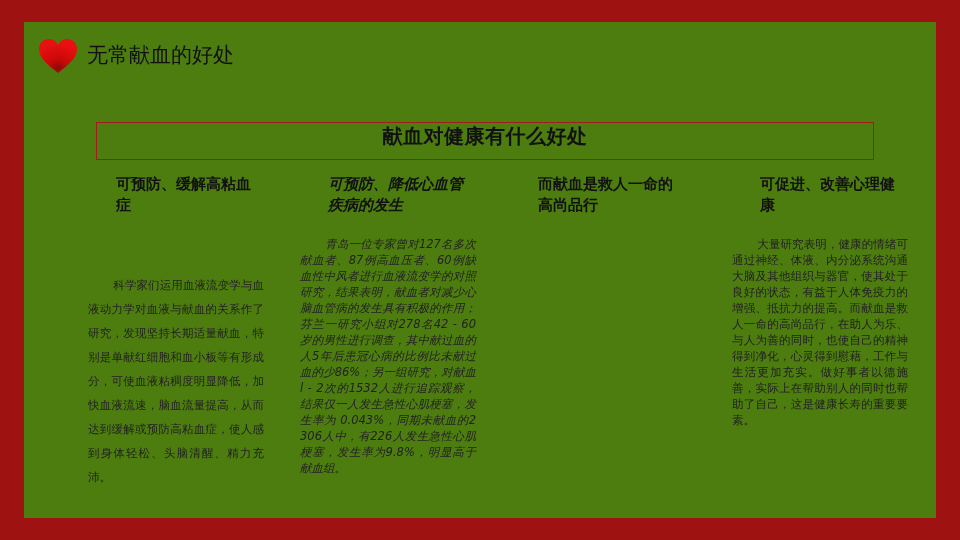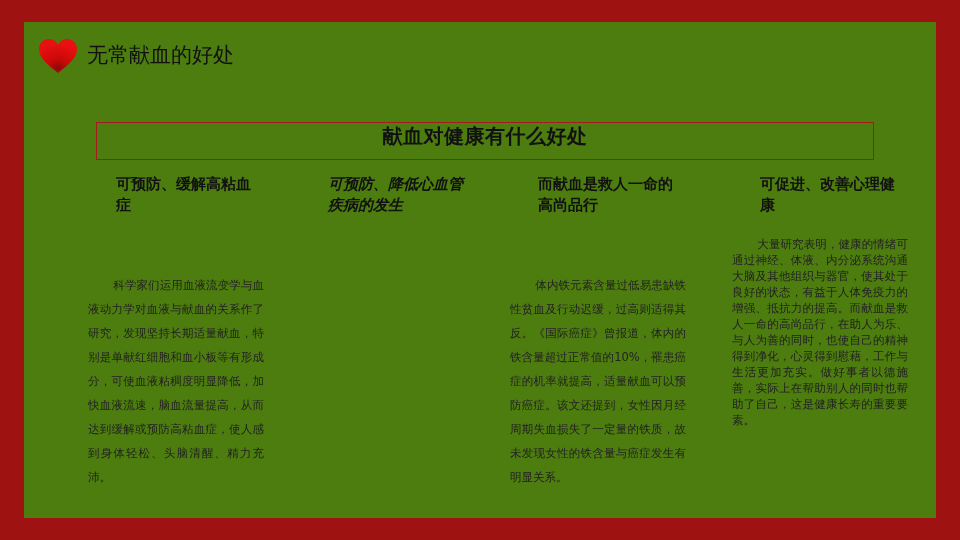--- a/index.html
+++ b/index.html
@@ -92,25 +92,25 @@
     <span class="banner-text">献血对健康有什么好处</span>
   </div>
 
   <div class="col c1">
     <div class="col-heading">可预防、缓解高粘血症</div>
     <div class="col-body loose">科学家们运用血液流变学与血液动力学对血液与献血的关系作了研究，发现坚持长期适量献血，特别是单献红细胞和血小板等有形成分，可使血液粘稠度明显降低，加快血液流速，脑血流量提高，从而达到缓解或预防高粘血症，使人感到身体轻松、头脑清醒、精力充沛。</div>
   </div>
 
   <div class="col c2">
     <div class="col-heading">可预防、降低心血管疾病的发生</div>
+    <div class="col-body tight">青岛一位专家曾对127名多次献血者、87例高血压者、60例缺血性中风者进行血液流变学的对照研究，结果表明，献血者对减少心脑血管病的发生具有积极的作用；芬兰一研究小组对278名42 - 60岁的男性进行调查，其中献过血的人5年后患冠心病的比例比未献过血的少86%；另一组研究，对献血l - 2次的1532人进行追踪观察，结果仅一人发生急性心肌梗塞，发生率为 0.043%，同期未献血的2306人中，有226人发生急性心肌梗塞，发生率为9.8%，明显高于献血组。</div>
   </div>
 
   <div class="col c3">
     <div class="col-heading">而献血是救人一命的高尚品行</div>
-    <div class="col-body loose">体内铁元素含量过低易患缺铁性贫血及行动迟缓，过高则适得其反。《国际癌症》曾报道，体内的铁含量超过正常值的10%，罹患癌症的机率就提高，适量献血可以预防癌症。该文还提到，女性因月经周期失血损失了一定量的铁质，故未发现女性的铁含量与癌症发生有明显关系。</div>
   </div>
 
   <div class="col c4">
     <div class="col-heading">可促进、改善心理健康</div>
     <div class="col-body tight">大量研究表明，健康的情绪可通过神经、体液、内分泌系统沟通大脑及其他组织与器官，使其处于良好的状态，有益于人体免疫力的增强、抵抗力的提高。而献血是救人一命的高尚品行，在助人为乐、与人为善的同时，也使自己的精神得到净化，心灵得到慰藉，工作与生活更加充实。做好事者以德施善，实际上在帮助别人的同时也帮助了自己，这是健康长寿的重要要素。</div>
   </div>
 
 </div>
 
 </body></html>

